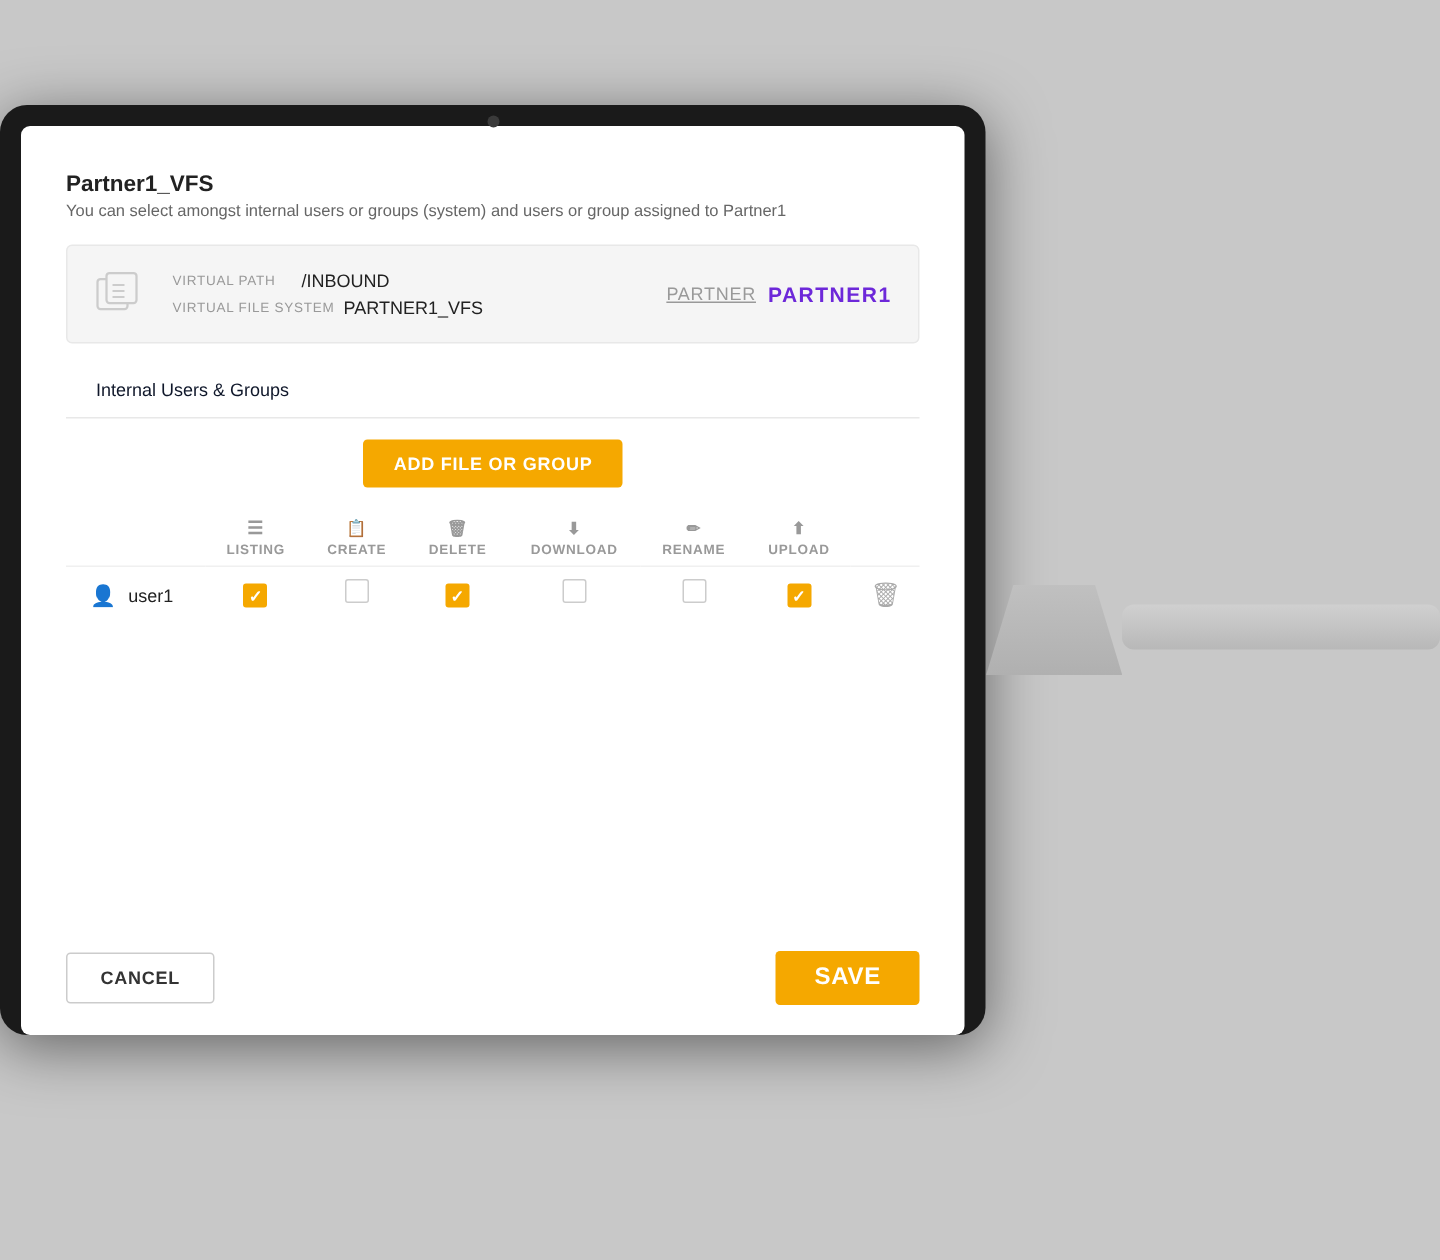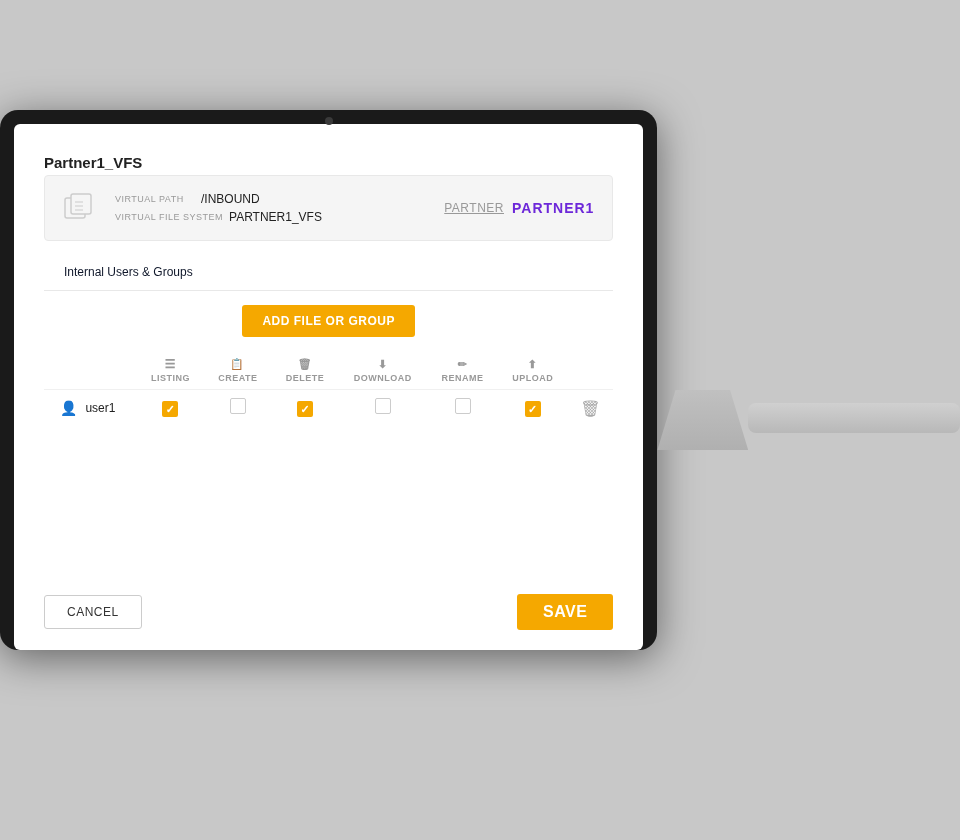--- a/index.html
+++ b/index.html
@@ -11,21 +11,21 @@
       align-items: center;
       width: 960px;
       height: 840px;
       font-family: Arial, Helvetica, sans-serif;
       overflow: hidden;
     }
 
     
     .monitor {
       width: 860px;
-      height: 540px;
+      height: 620px;
       background: #1a1a1a;
       border-radius: 18px;
       padding: 14px 14px 0 14px;
       display: flex;
       flex-direction: column;
       align-items: center;
       box-shadow: 0 8px 40px rgba(0,0,0,0.5);
       position: relative;
       top: -40px;
     }
@@ -282,21 +282,21 @@
       margin-top: auto;
       padding-top: 16px;
     }
 
     .cancel-btn {
       background: #fff;
       color: #333;
       border: 1.5px solid #ccc;
       padding: 9px 22px;
       font-size: 12px;
-      font-weight: 400;
+      font-weight: 700;
       letter-spacing: 0.5px;
       border-radius: 3px;
       cursor: pointer;
     }
 
     .save-btn {
       background: #f5a800;
       color: #fff;
       border: none;
       padding: 9px 26px;
@@ -316,20 +316,21 @@
   </style>
 </head>
 <body>
 
 <div class="monitor">
   <div class="monitor-camera" style="position:absolute;top:7px;"></div>
   <div class="monitor-screen">
     <div class="screen-content">
 
       <div class="page-title">Partner1_VFS</div>
+      <div class="page-subtitle">You can select amongst internal users or groups (system) and users or group assigned to Partner1</div>
 
       <div class="info-card">
         <div class="info-card-icon">
           <svg width="36" height="36" viewBox="0 0 36 36" fill="none">
             <rect x="2" y="8" width="20" height="20" rx="2" stroke="#ccc" stroke-width="1.5" fill="none"></rect>
             <rect x="8" y="4" width="20" height="20" rx="2" stroke="#ccc" stroke-width="1.5" fill="#f5f5f5"></rect>
             <path d="M12 16 L20 16 M12 20 L20 20 M12 12 L20 12" stroke="#ccc" stroke-width="1.2"></path>
           </svg>
         </div>
         <div class="info-card-fields">

